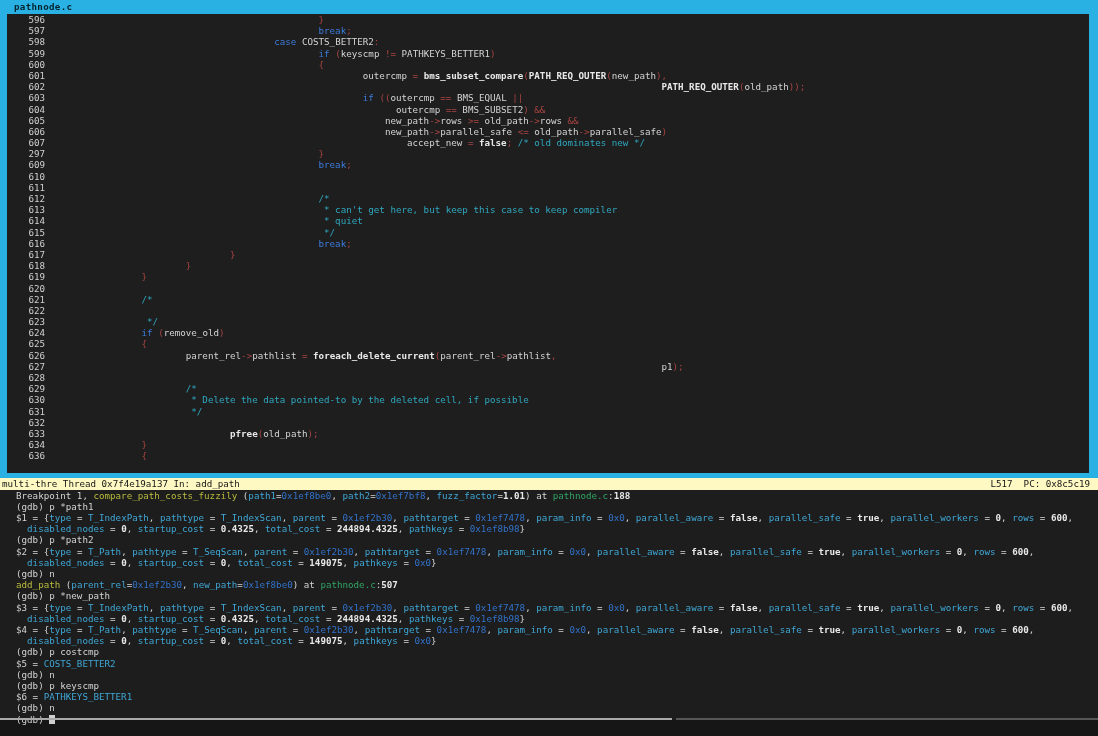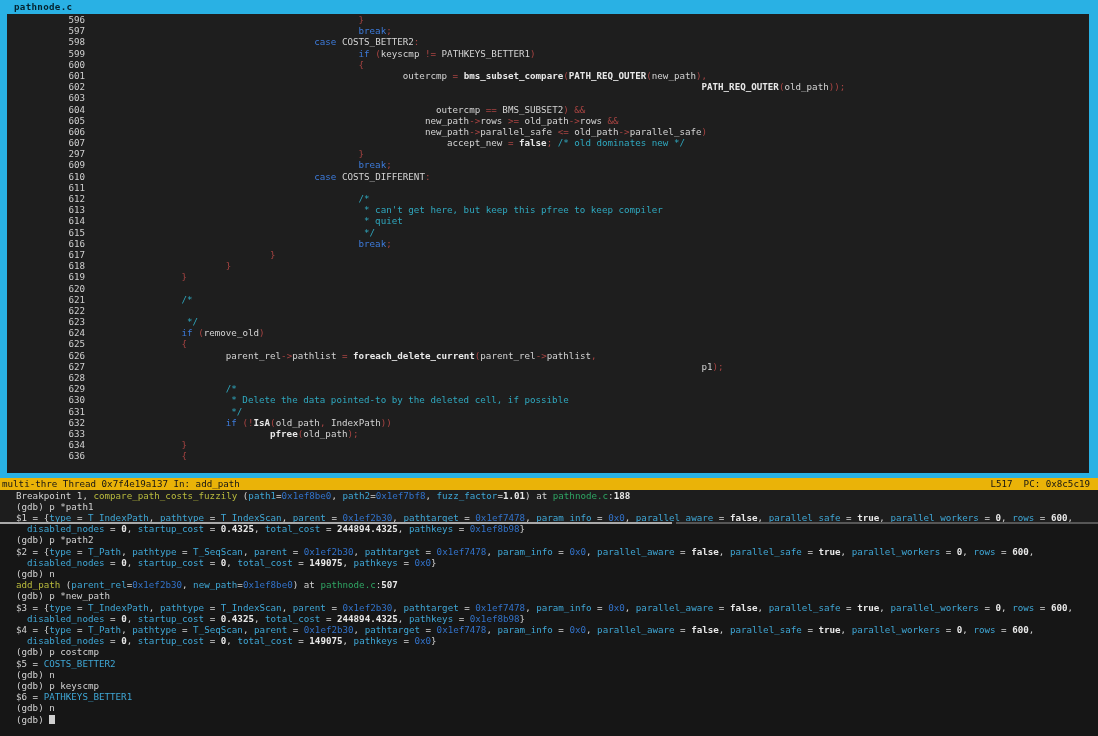--- a/index.html
+++ b/index.html
@@ -1,39 +1,39 @@
 <!DOCTYPE html>
 <html><head>
 <meta charset="utf-8">
 <style>
   html,body{margin:0;padding:0;background:#161616;}
   body{width:1098px;height:736px;overflow:hidden;}
   .terminal{
-    position:relative;width:1098px;height:524px;
+    position:relative;width:1098px;height:720px;
     font-family:"DejaVu Sans Mono", monospace;
     font-size:9.2px;background:#1d1d1d;color:#d4d4d4;
   }
   
   .src-window{
     position:absolute;left:0;top:0;width:1098px;height:478px;
     background:#1e1e1e;box-sizing:border-box;
     border-left:7px solid #29b1e4;border-right:9px solid #29b1e4;border-bottom:5px solid #29b1e4;
   }
   .src-titlebar{
     height:14px;line-height:14px;background:#29b1e4;color:#04222e;
     font-weight:bold;padding-left:7px;letter-spacing:.3px;
   }
-  .src-body{line-height:11.2px;margin-left:40px;}
+  .src-body{line-height:11.2px;}
   .sline{height:11.2px;white-space:pre;display:flex;}
   .lnum{flex:0 0 38px;width:38px;text-align:right;color:#d0d0d0;}
   .code{white-space:pre;margin-left:8px;}
   
   .statusbar{
     position:absolute;top:478px;left:0;width:1098px;height:11.5px;
-    background:#eab308;color:#151515;line-height:11.5px;
+    background:#fef9c3;color:#151515;line-height:11.5px;
     display:flex;justify-content:space-between;
     padding:0 8px 0 2px;box-sizing:border-box;
   }
   .statusbar span{white-space:pre;}
   
   .console{position:absolute;top:489.5px;left:0;width:1095px;padding-left:16px;line-height:11.21px;}
   .cline{height:11.21px;white-space:pre;}
   .cursor{display:inline-block;width:5.5px;height:9.5px;background:#cfcfcf;vertical-align:-1.5px;}
   
   .w{color:#d4d4d4;}
@@ -59,50 +59,50 @@
       <span>pathnode.c</span>
     </div>
     <div class="src-body" id="src-body">
         <div class="sline"><span class="lnum">596</span><span class="code">                                                <span class="o">}</span></span></div>
         <div class="sline"><span class="lnum">597</span><span class="code">                                                <span class="k">break</span><span class="o">;</span></span></div>
         <div class="sline"><span class="lnum">598</span><span class="code">                                        <span class="k">case</span><span class="w"> COSTS_BETTER2</span><span class="o">:</span></span></div>
         <div class="sline"><span class="lnum">599</span><span class="code">                                                <span class="k">if</span><span class="w"> </span><span class="o">(</span><span class="w">keyscmp </span><span class="o">!=</span><span class="w"> PATHKEYS_BETTER1</span><span class="o">)</span></span></div>
         <div class="sline"><span class="lnum">600</span><span class="code">                                                <span class="o">{</span></span></div>
         <div class="sline"><span class="lnum">601</span><span class="code">                                                        <span class="w">outercmp </span><span class="o">=</span><span class="w"> </span><span class="b">bms_subset_compare</span><span class="o">(</span><span class="b">PATH_REQ_OUTER</span><span class="o">(</span><span class="w">new_path</span><span class="o">),</span></span></div>
         <div class="sline"><span class="lnum">602</span><span class="code">                                                                                                              <span class="b">PATH_REQ_OUTER</span><span class="o">(</span><span class="w">old_path</span><span class="o">));</span></span></div>
-        <div class="sline"><span class="lnum">603</span></div>
+        <div class="sline"><span class="lnum">603</span><span class="code">                                                        <span class="k">if</span><span class="w"> </span><span class="o">((</span><span class="w">outercmp </span><span class="o">==</span><span class="w"> BMS_EQUAL </span><span class="o">||</span></span></div>
         <div class="sline"><span class="lnum">604</span><span class="code">                                                              <span class="w">outercmp </span><span class="o">==</span><span class="w"> BMS_SUBSET2</span><span class="o">)</span><span class="w"> </span><span class="o">&amp;&amp;</span></span></div>
         <div class="sline"><span class="lnum">605</span><span class="code">                                                            <span class="w">new_path</span><span class="o">-&gt;</span><span class="w">rows </span><span class="o">&gt;=</span><span class="w"> old_path</span><span class="o">-&gt;</span><span class="w">rows </span><span class="o">&amp;&amp;</span></span></div>
         <div class="sline"><span class="lnum">606</span><span class="code">                                                            <span class="w">new_path</span><span class="o">-&gt;</span><span class="w">parallel_safe </span><span class="o">&lt;=</span><span class="w"> old_path</span><span class="o">-&gt;</span><span class="w">parallel_safe</span><span class="o">)</span></span></div>
         <div class="sline"><span class="lnum">607</span><span class="code">                                                                <span class="w">accept_new </span><span class="o">=</span><span class="w"> </span><span class="b">false</span><span class="o">;</span><span class="w"> </span><span class="c">/* old dominates new */</span></span></div>
         <div class="sline"><span class="lnum">297</span><span class="code">                                                <span class="o">}</span></span></div>
         <div class="sline"><span class="lnum">609</span><span class="code">                                                <span class="k">break</span><span class="o">;</span></span></div>
-        <div class="sline"><span class="lnum">610</span><span class="code">                                        <span class="k">case</span><span class="w"> COSTS_DIFFERENT</span><span class="o">:</span></span></div>
+        <div class="sline"><span class="lnum">610</span></div>
         <div class="sline"><span class="lnum">611</span><span class="code"></span></div>
         <div class="sline"><span class="lnum">612</span><span class="code">                                                <span class="c">/*</span></span></div>
-        <div class="sline"><span class="lnum">613</span><span class="code">                                                 <span class="c">* can't get here, but keep this pfree to keep compiler</span></span></div>
+        <div class="sline"><span class="lnum">613</span><span class="code">                                                 <span class="c">* can't get here, but keep this case to keep compiler</span></span></div>
         <div class="sline"><span class="lnum">614</span><span class="code">                                                 <span class="c">* quiet</span></span></div>
         <div class="sline"><span class="lnum">615</span><span class="code">                                                 <span class="c">*/</span></span></div>
         <div class="sline"><span class="lnum">616</span><span class="code">                                                <span class="k">break</span><span class="o">;</span></span></div>
         <div class="sline"><span class="lnum">617</span><span class="code">                                <span class="o">}</span></span></div>
         <div class="sline"><span class="lnum">618</span><span class="code">                        <span class="o">}</span></span></div>
         <div class="sline"><span class="lnum">619</span><span class="code">                <span class="o">}</span></span></div>
         <div class="sline"><span class="lnum">620</span><span class="code"></span></div>
         <div class="sline"><span class="lnum">621</span><span class="code">                <span class="c">/*</span></span></div>
         <div class="sline"><span class="lnum">622</span></div>
         <div class="sline"><span class="lnum">623</span><span class="code">                 <span class="c">*/</span></span></div>
         <div class="sline"><span class="lnum">624</span><span class="code">                <span class="k">if</span><span class="w"> </span><span class="o">(</span><span class="w">remove_old</span><span class="o">)</span></span></div>
         <div class="sline"><span class="lnum">625</span><span class="code">                <span class="o">{</span></span></div>
         <div class="sline"><span class="lnum">626</span><span class="code">                        <span class="w">parent_rel</span><span class="o">-&gt;</span><span class="w">pathlist </span><span class="o">=</span><span class="w"> </span><span class="b">foreach_delete_current</span><span class="o">(</span><span class="w">parent_rel</span><span class="o">-&gt;</span><span class="w">pathlist</span><span class="o">,</span></span></div>
         <div class="sline"><span class="lnum">627</span><span class="code">                                                                                                              <span class="w">p1</span><span class="o">);</span></span></div>
         <div class="sline"><span class="lnum">628</span><span class="code"></span></div>
         <div class="sline"><span class="lnum">629</span><span class="code">                        <span class="c">/*</span></span></div>
         <div class="sline"><span class="lnum">630</span><span class="code">                         <span class="c">* Delete the data pointed-to by the deleted cell, if possible</span></span></div>
         <div class="sline"><span class="lnum">631</span><span class="code">                         <span class="c">*/</span></span></div>
-        <div class="sline"><span class="lnum">632</span><span class="code">                        <span class="k">if</span><span class="w"> </span><span class="o">(!</span><span class="b">IsA</span><span class="o">(</span><span class="w">old_path</span><span class="o">,</span><span class="w"> IndexPath</span><span class="o">))</span></span></div>
+        <div class="sline"><span class="lnum">632</span></div>
         <div class="sline"><span class="lnum">633</span><span class="code">                                <span class="b">pfree</span><span class="o">(</span><span class="w">old_path</span><span class="o">);</span></span></div>
         <div class="sline"><span class="lnum">634</span><span class="code">                <span class="o">}</span></span></div>
         <div class="sline"><span class="lnum">636</span><span class="code">                <span class="o">{</span></span></div>
       </div>
   </div>
 
   <div class="statusbar">
     <span>multi-thre Thread 0x7f4e19a137 In: add_path</span>
     <span>L517  PC: 0x8c5c19</span>
   </div>

